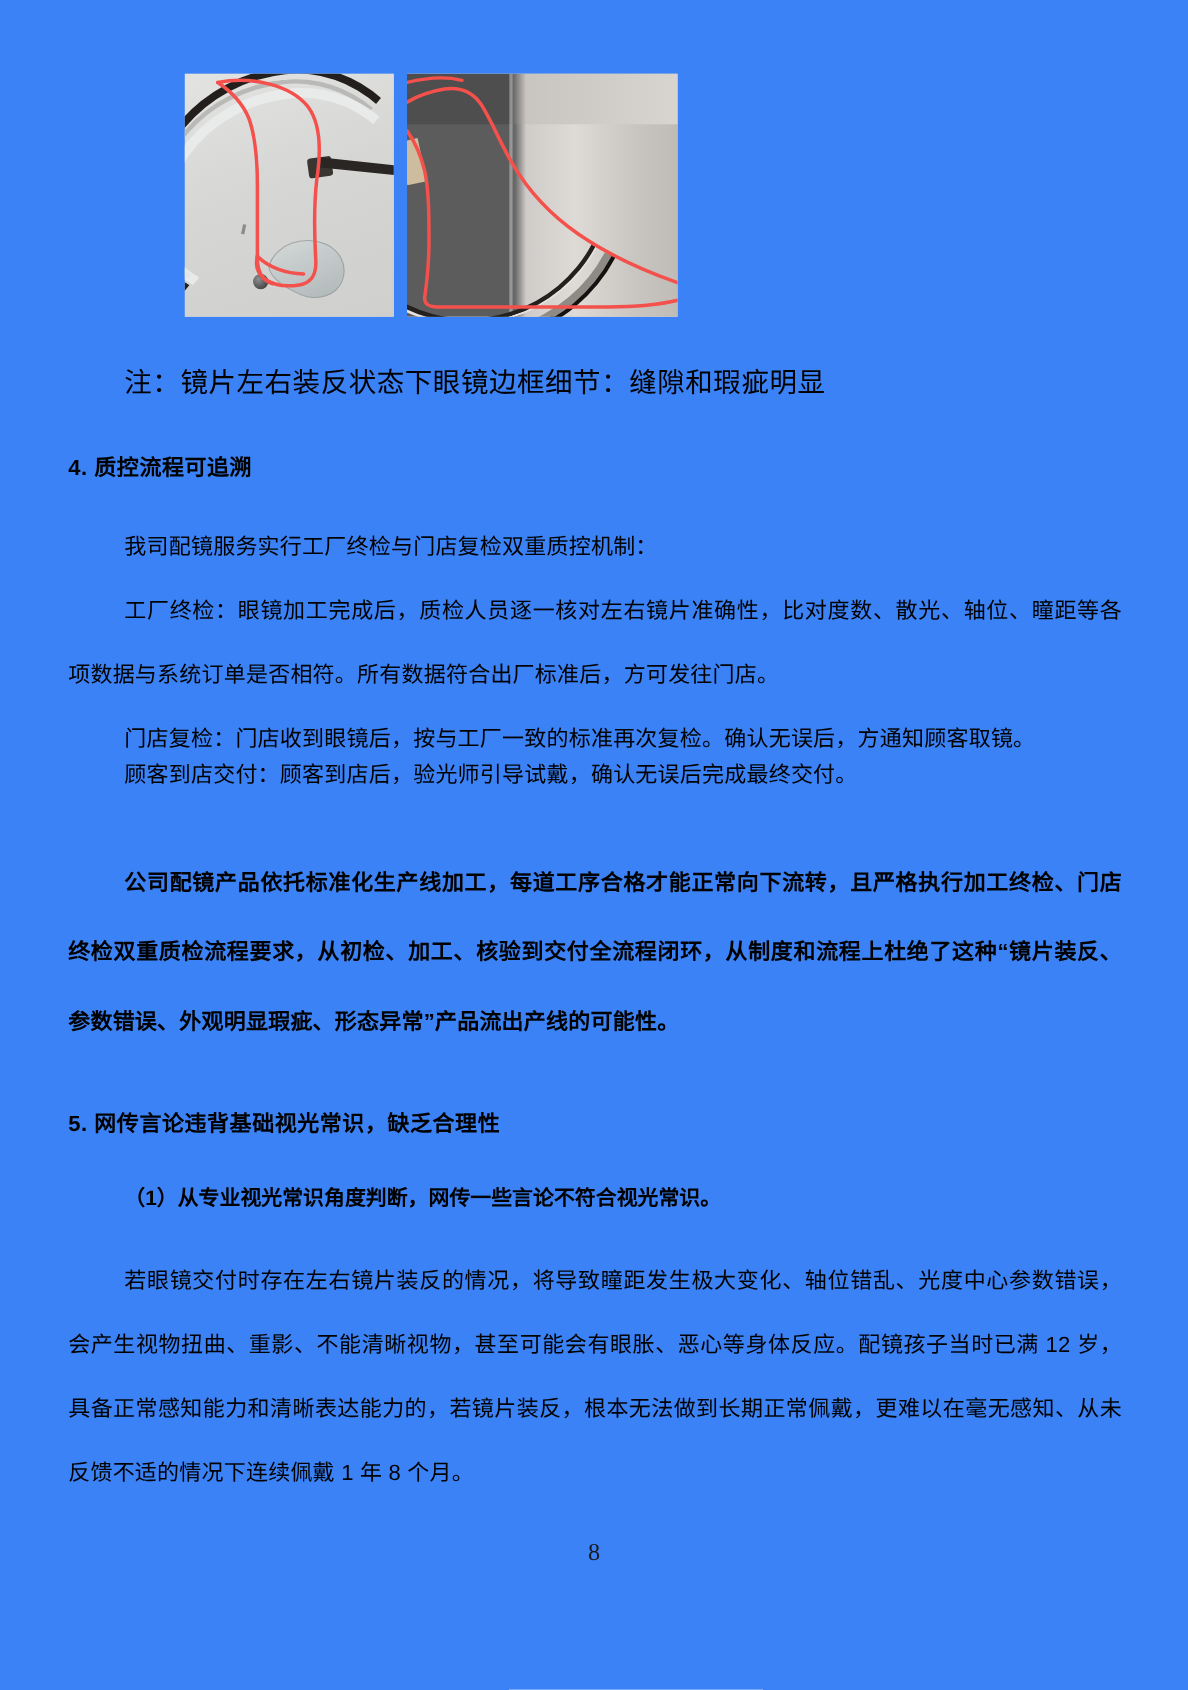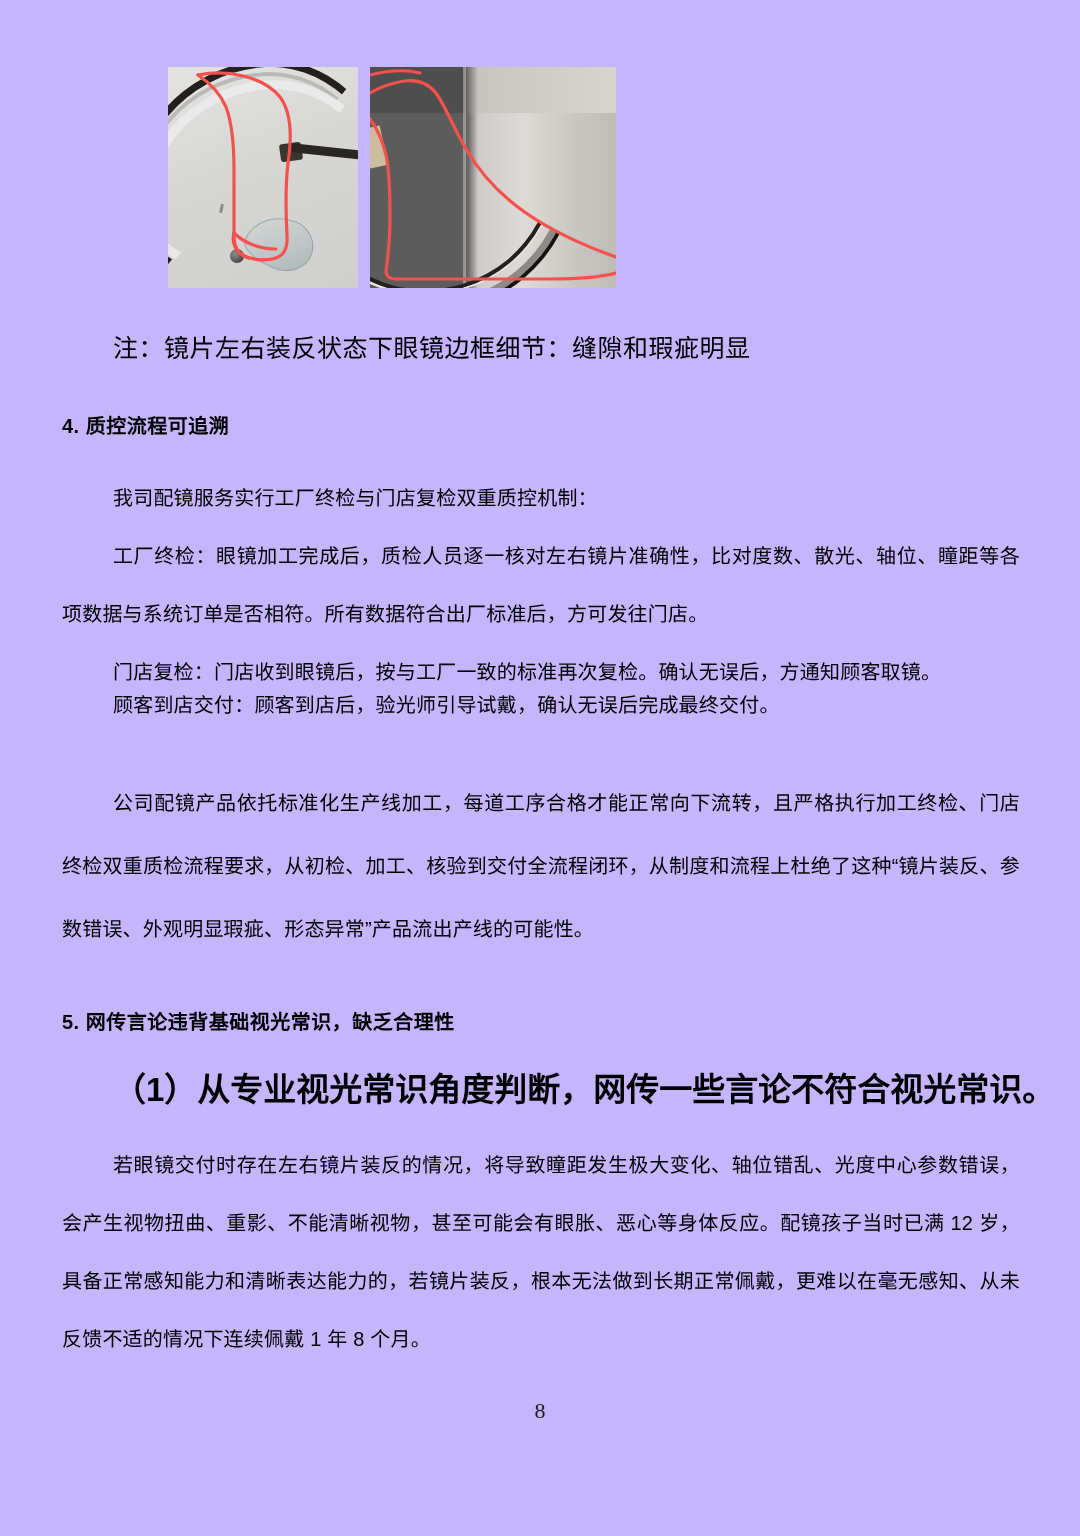--- a/index.html
+++ b/index.html
@@ -13,21 +13,21 @@
     height: 1536px;
     position: relative;
     font-family: "Liberation Sans", "DejaVu Sans", sans-serif;
     color: #000000;
     overflow: hidden;
   }
 
   .page {
     position: absolute;
     inset: 0;
-    background: #c4b5fd;
+    background: #3b82f6;
   }
 
   
   .figure-row {
     position: absolute;
     left: 168px;
     top: 67px;
     width: 448px;
     height: 221px;
     display: flex;
@@ -213,29 +213,29 @@
     width: 958px;
     margin: 0;
     font-size: 20px;
     line-height: 58px;
     text-align: justify;
     text-justify: inter-ideograph;
     text-indent: 51px;
     letter-spacing: 0.2px;
   }
   p.body-bold {
-    font-weight: normal;
+    font-weight: bold;
     letter-spacing: 0.2px;
   }
   .sub-heading {
     position: absolute;
     left: 62px;
     width: 958px;
     margin: 0;
-    font-size: 33px;
+    font-size: 19px;
     font-weight: bold;
     line-height: 44px;
     text-indent: 51px;
     white-space: nowrap;
   }
 
   #para-intro   { top: 469px; }
   #para-factory { top: 527px; }
   #para-store   { top: 643px; }
   #para-deliver { top: 676px; }

